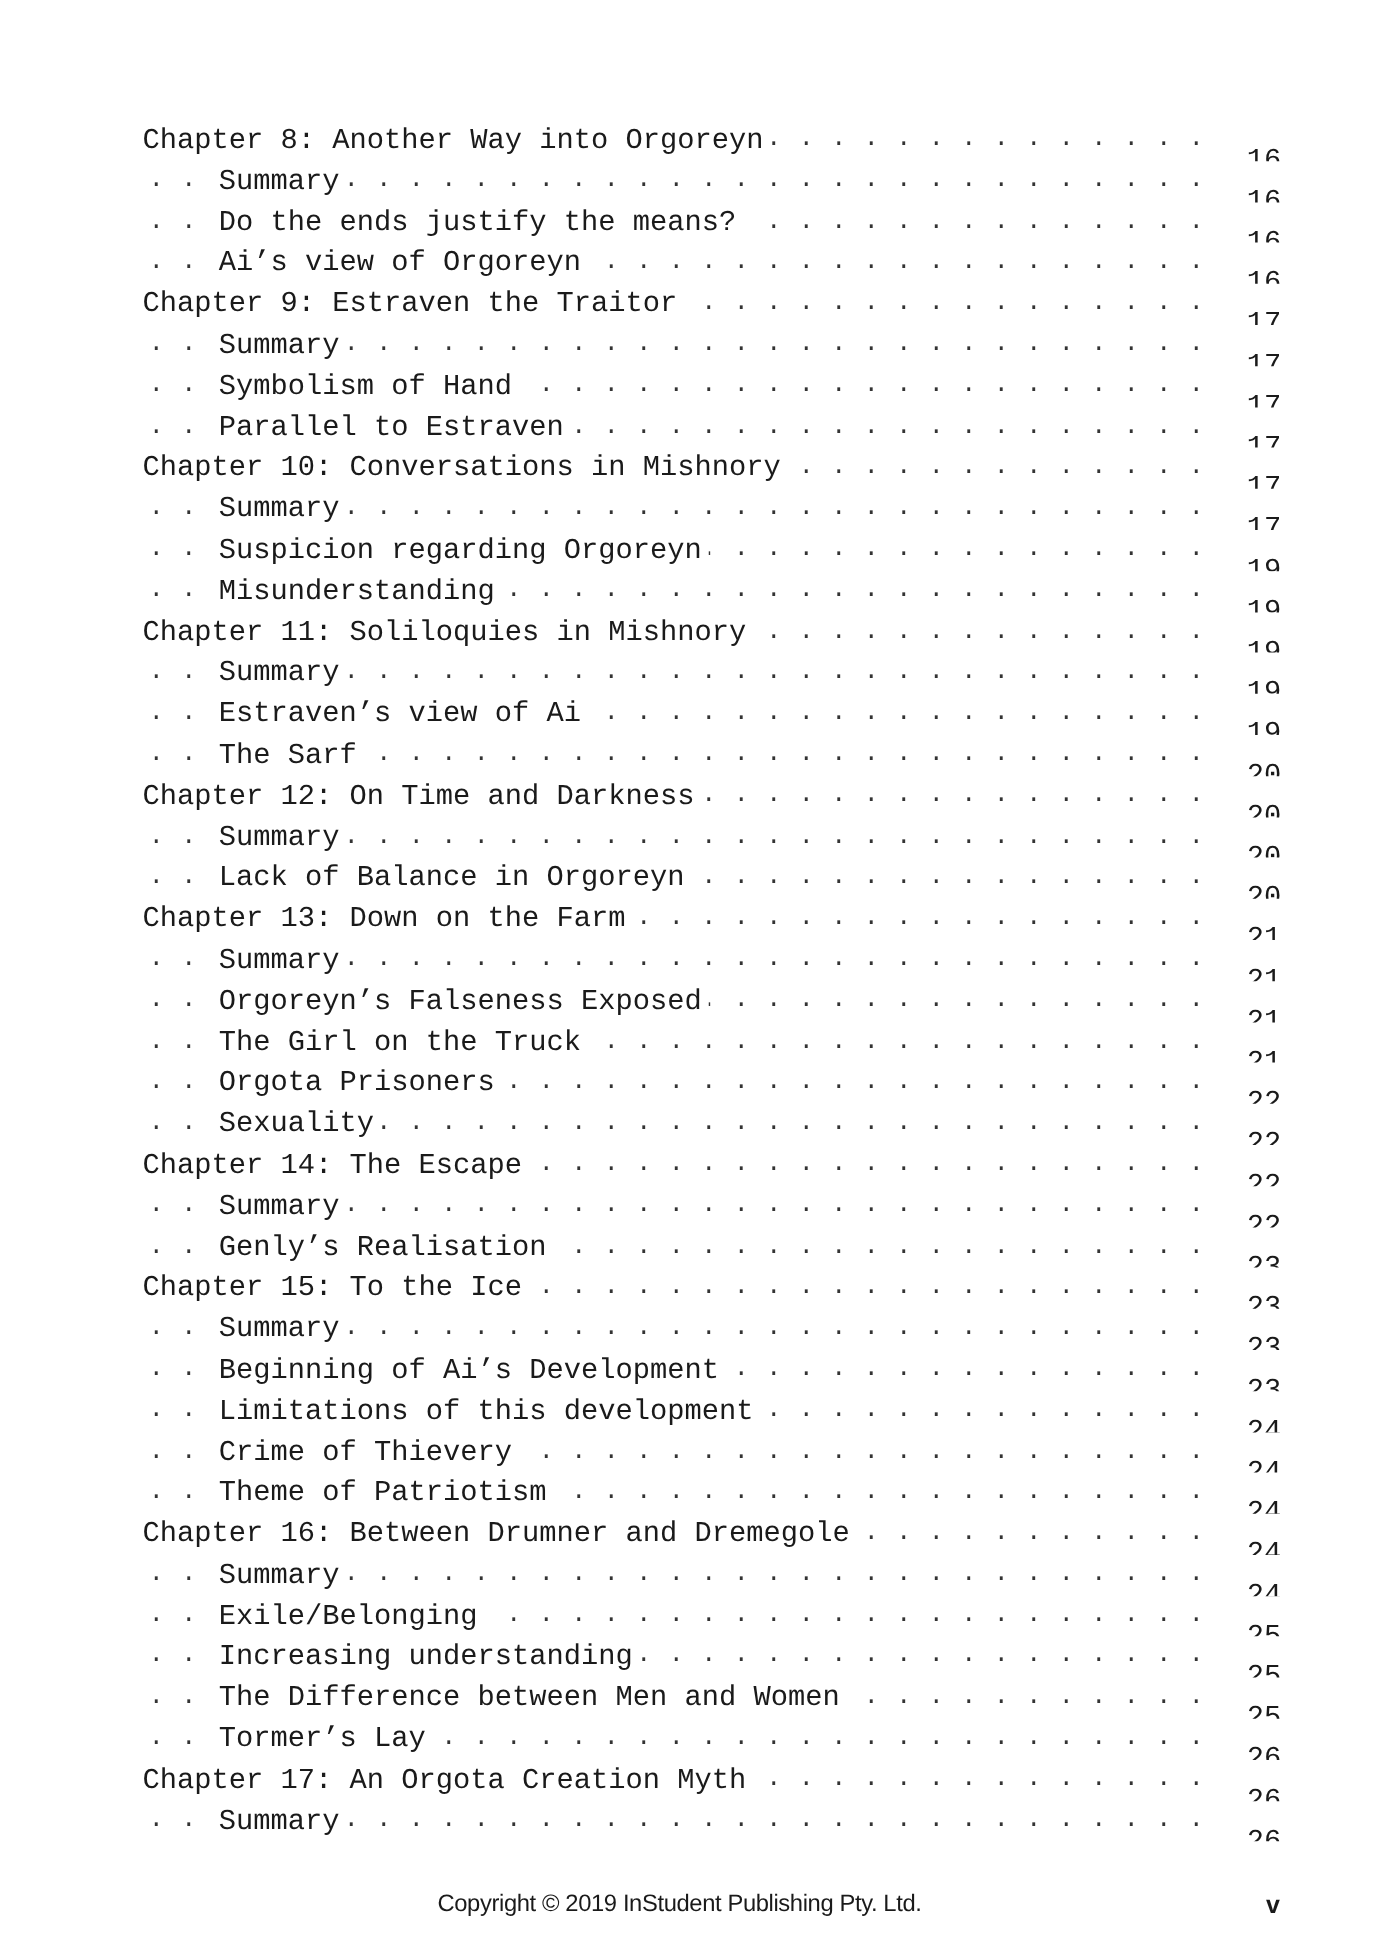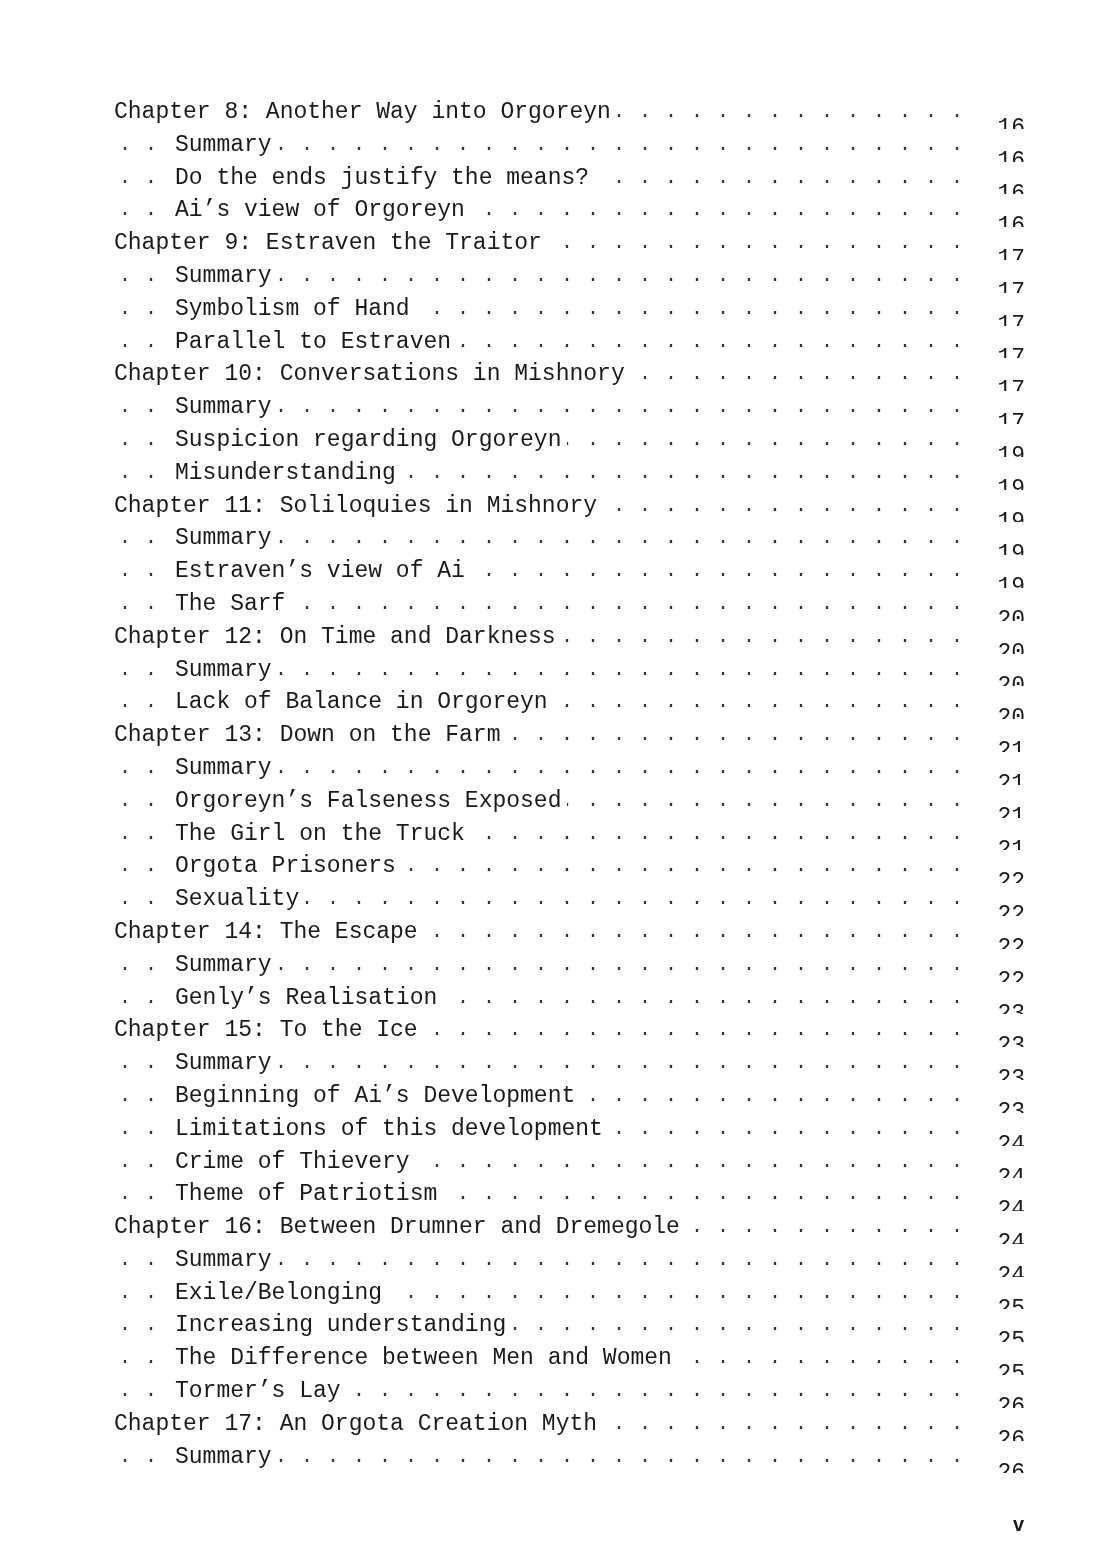--- a/index.html
+++ b/index.html
@@ -186,14 +186,15 @@
       <div class="leader"><span class="title">Chapter 17: An Orgota Creation Myth</span><span class="dots">.  .  .  .  .  .  .  .  .  .  .  .  .  .  .  .  .  .  .  .  .  .  .  .  .  .  .  .  .  .  .  .  .  .  .  .  .  .  .  .  .  .  .  .  .  .  .  .  .  .  .  .  .  .  .  .  .  .  .  .  .  .  .  .  .  .  .  .  .  .  .  .  .  .  .  .  .  .  .  .  .  .  .  .  .  .  .  .  .  .  .  .  .  .  .  .  .  .  .  .  .  .  .  .  .  .  .  .  .  .  .  .  .  .  .  .  .  .  .  .</span></div>
       <span class="page">26</span>
     </div>
     <div class="row sub">
       <div class="leader"><span class="title">Summary</span><span class="dots">.  .  .  .  .  .  .  .  .  .  .  .  .  .  .  .  .  .  .  .  .  .  .  .  .  .  .  .  .  .  .  .  .  .  .  .  .  .  .  .  .  .  .  .  .  .  .  .  .  .  .  .  .  .  .  .  .  .  .  .  .  .  .  .  .  .  .  .  .  .  .  .  .  .  .  .  .  .  .  .  .  .  .  .  .  .  .  .  .  .  .  .  .  .  .  .  .  .  .  .  .  .  .  .  .  .  .  .  .  .  .  .  .  .  .  .  .  .  .  .</span></div>
       <span class="page">26</span>
     </div>
   </div>
 
 <div class="footer">
+  <span class="copy">Copyright © 2019 InStudent Publishing Pty. Ltd.</span>
   <span class="pnum">v</span>
 </div>
 
 </body></html>

